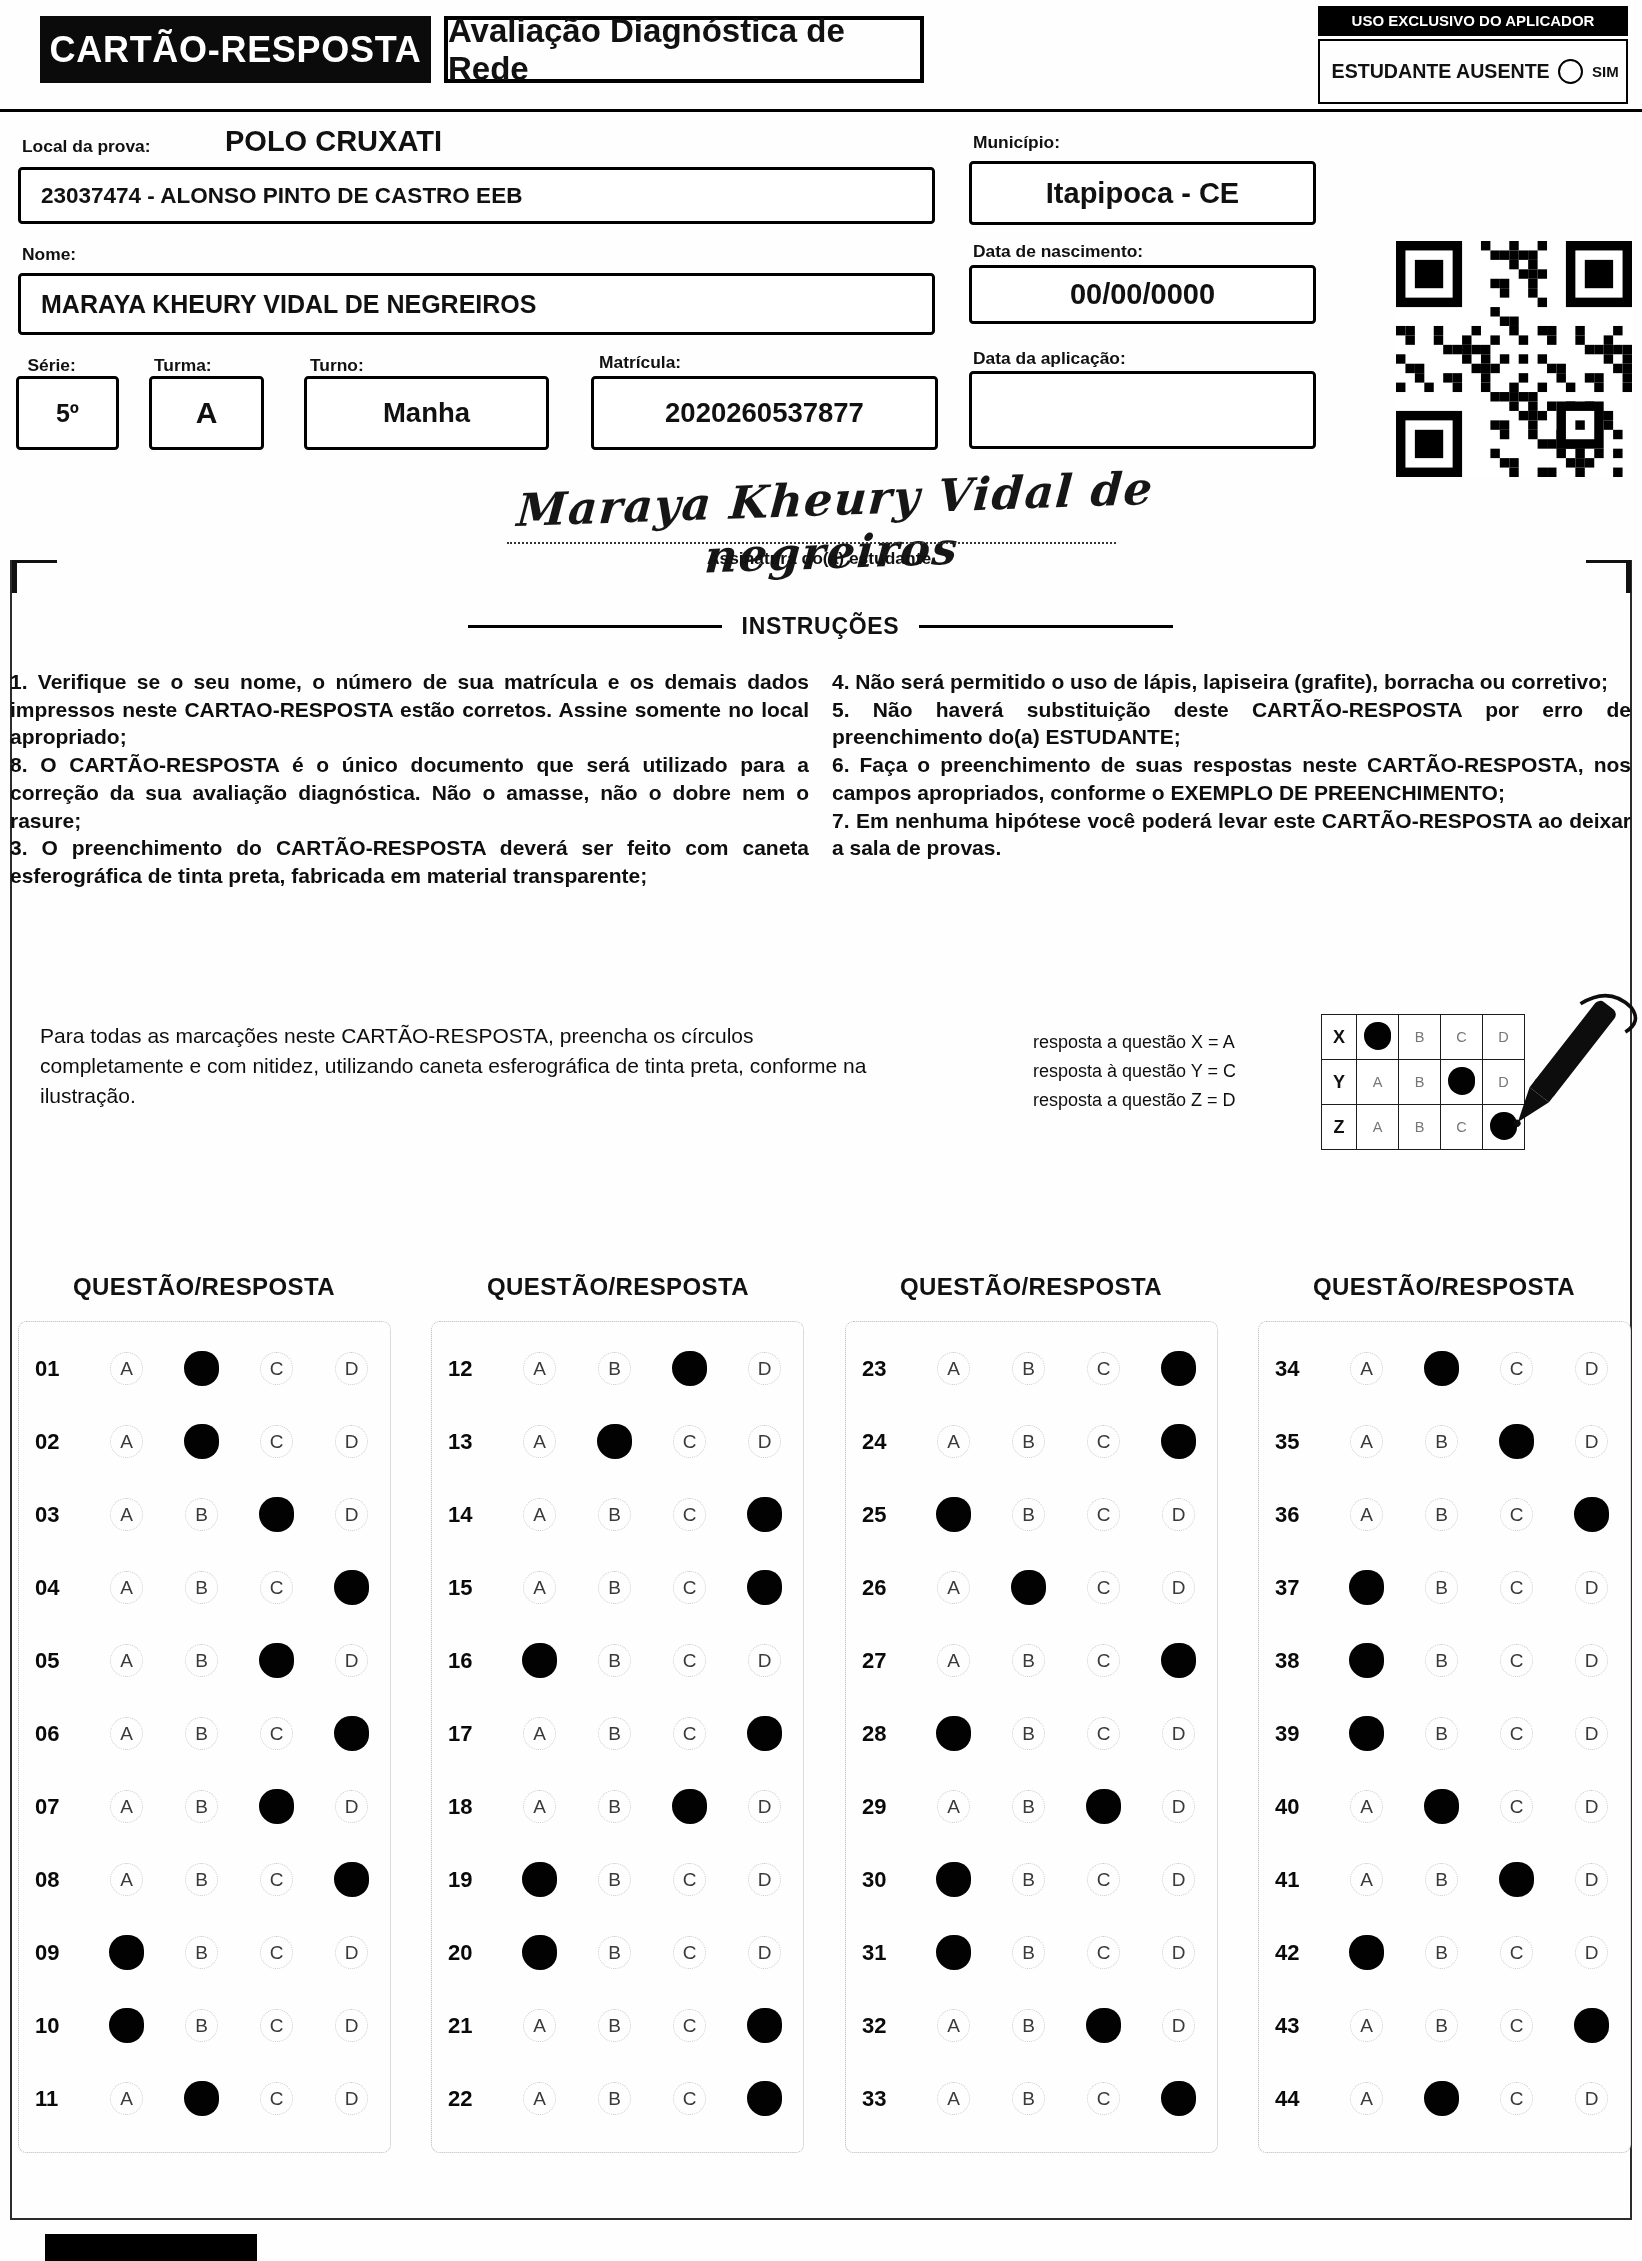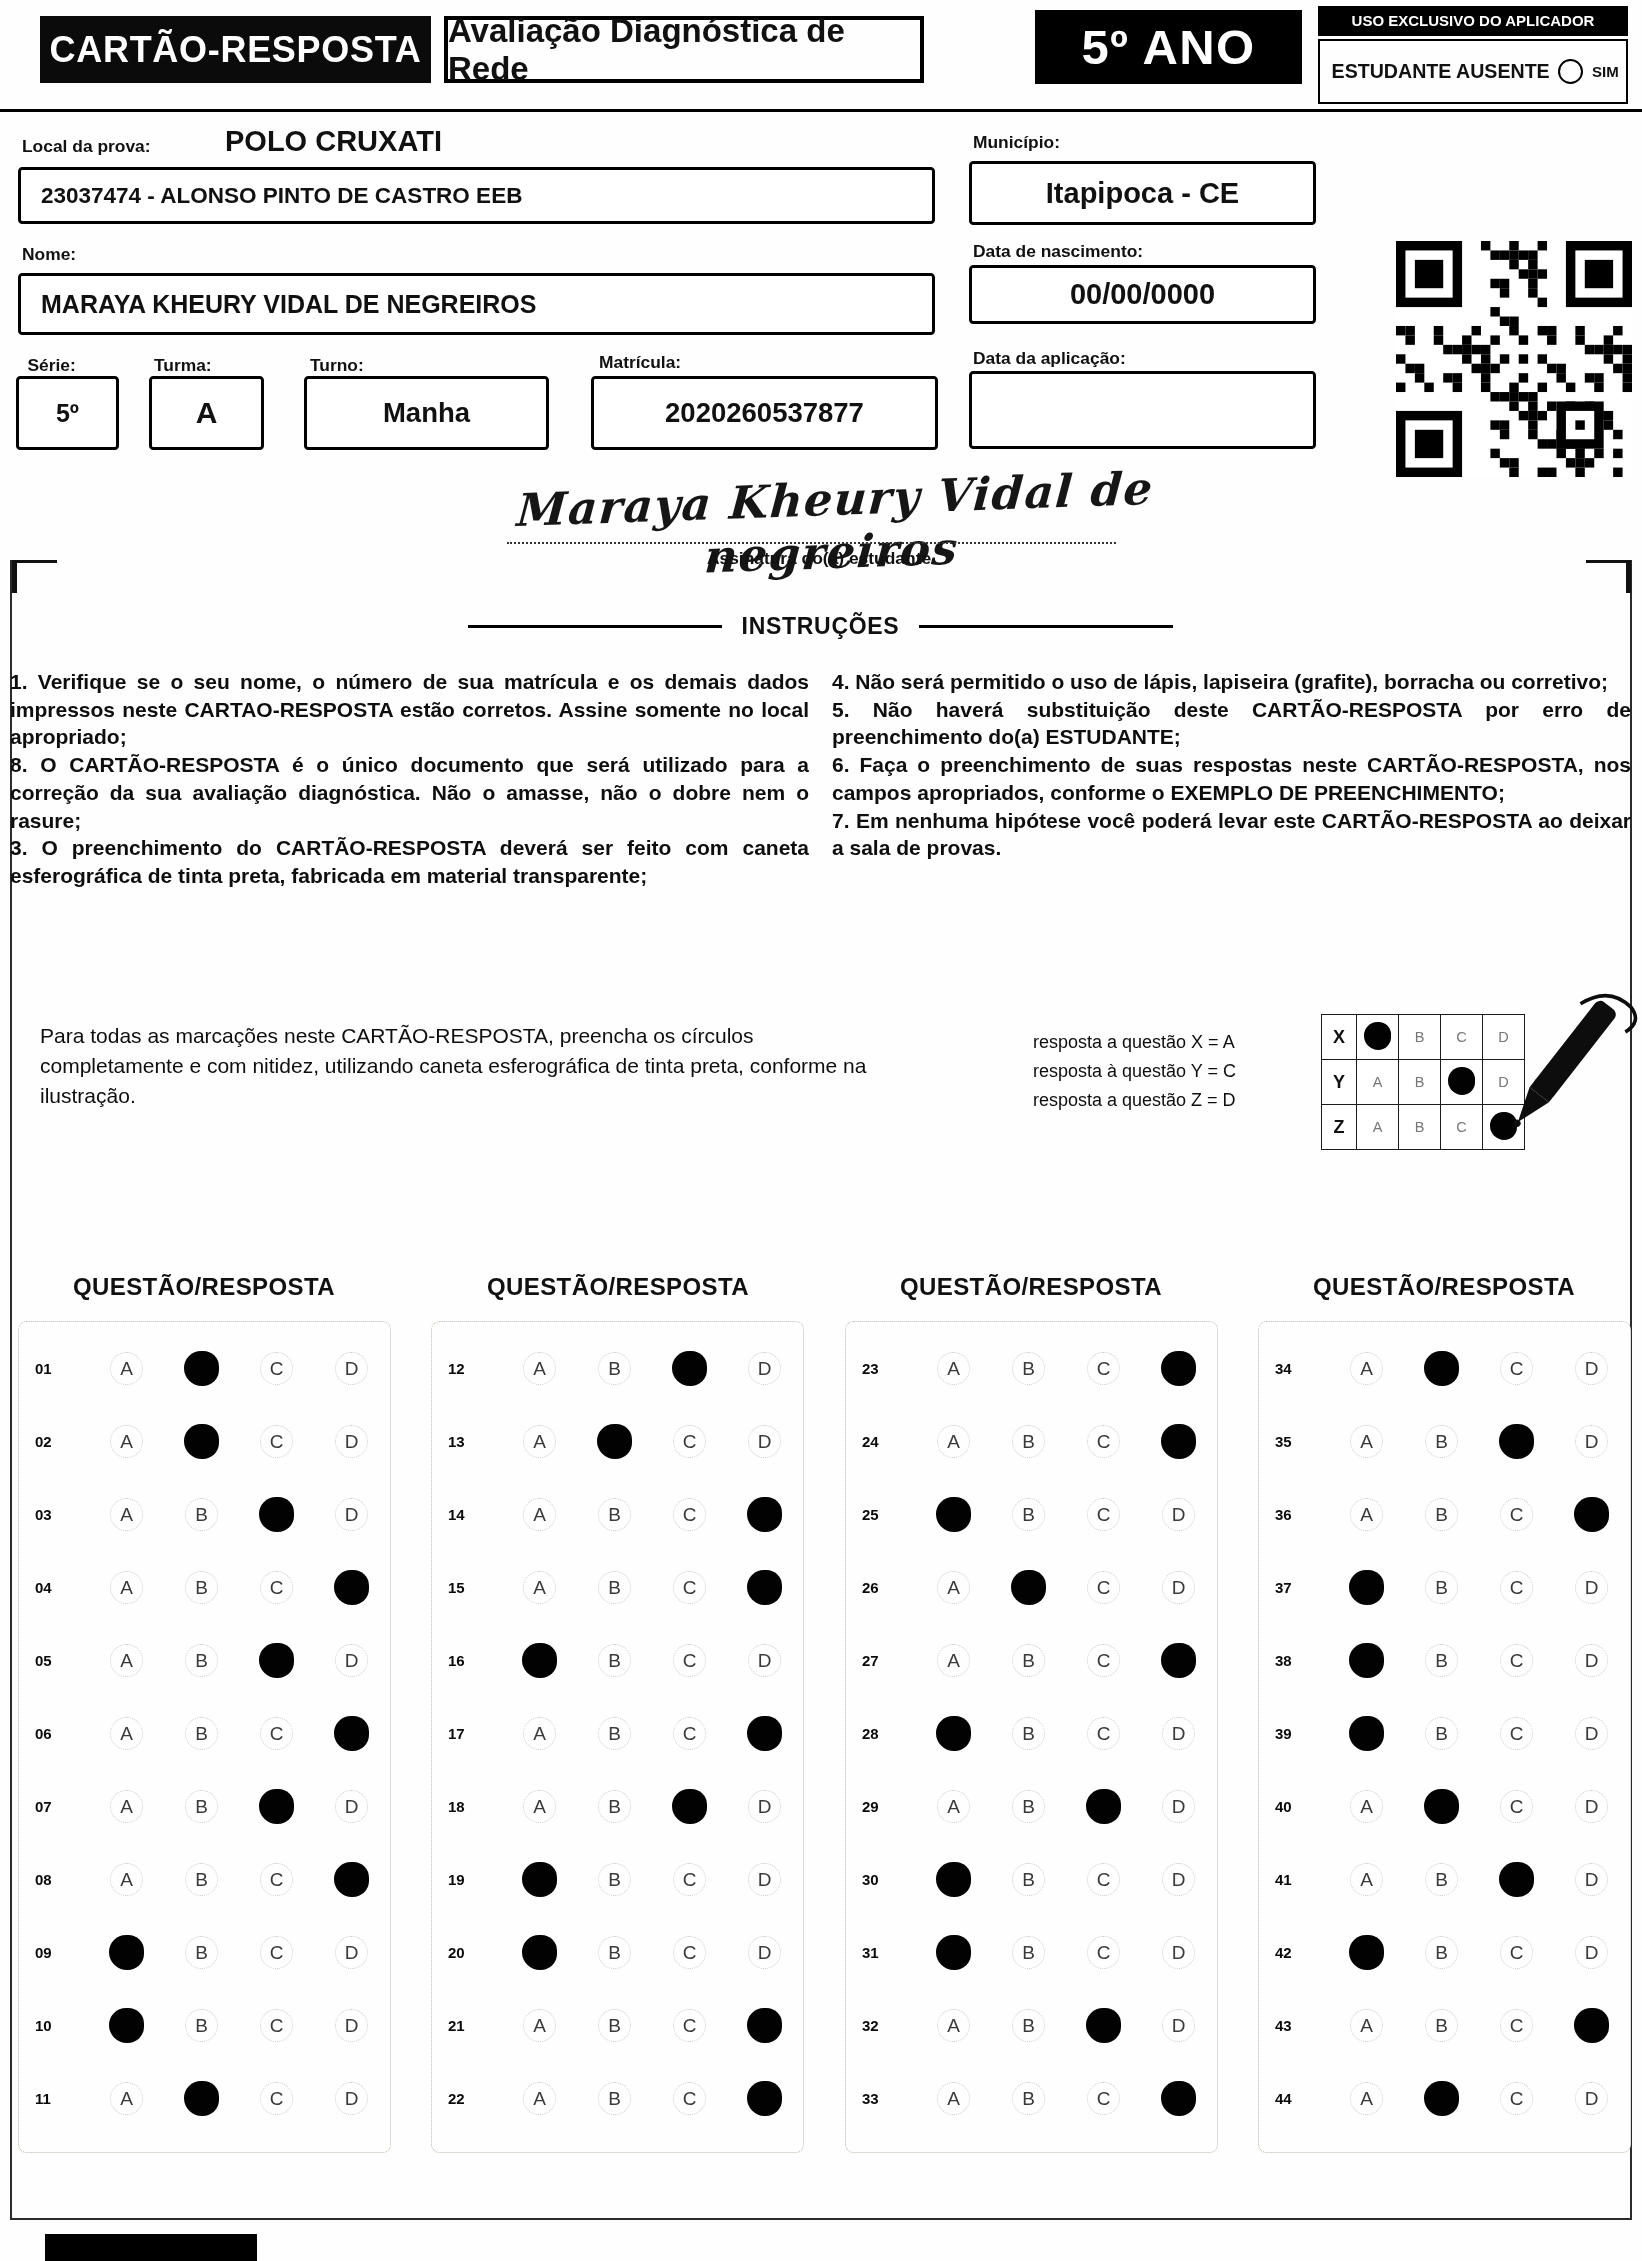--- a/index.html
+++ b/index.html
@@ -121,38 +121,37 @@
   .pen-svg { left:1472px; top:982px; pointer-events:none; }
 
   
   .qr-header { top:1273px; width:290px; text-align:center; font-size:24px; font-weight:bold; letter-spacing:0.4px; }
   .ans-col {
     position:absolute; top:1321px; width:373px; height:832px;
     border:1.4px dotted #b9b9ac; border-radius:8.7px; padding-top:10px; background:#fefefe;
   }
   .ans-col-1 { left:18px; } .ans-col-2 { left:431px; } .ans-col-3 { left:845px; } .ans-col-4 { left:1258px; }
   .ans-row { display:flex; align-items:center; height:73px; padding-left:16px; }
-  .qnum { width:54px; font-size:15px; font-weight:bold; color:#0a0a0a; }
+  .qnum { width:54px; font-size:22px; font-weight:bold; color:#0a0a0a; }
   .opt {
     width:75px; display:flex; align-items:center; justify-content:center;
     font-size:19px; color:#3a3a3a;
   }
   .opt .ring {
     width:33px; height:33px; border:1.4px dotted #c9c9c0; border-radius:50%;
     display:flex; align-items:center; justify-content:center;
   }
 </style>
 </head>
 <body>
 
 <div class="page">
 
   <div class="abs hdr-card">CARTÃO-RESPOSTA</div>
   <div class="abs hdr-exam">Avaliação Diagnóstica de Rede</div>
-  <div class="abs hdr-grade">5º ANO</div>
   <div class="abs hdr-aplicador">USO EXCLUSIVO DO APLICADOR</div>
   <div class="abs hdr-ausente">
     <span>ESTUDANTE AUSENTE</span>
     <span class="circle"></span>
     <span class="sim">SIM</span>
   </div>
   <div class="abs hdr-divider"></div>
 
   <div class="abs lbl local-label">Local da prova:</div>
   <div class="abs local-value">POLO CRUXATI</div>

